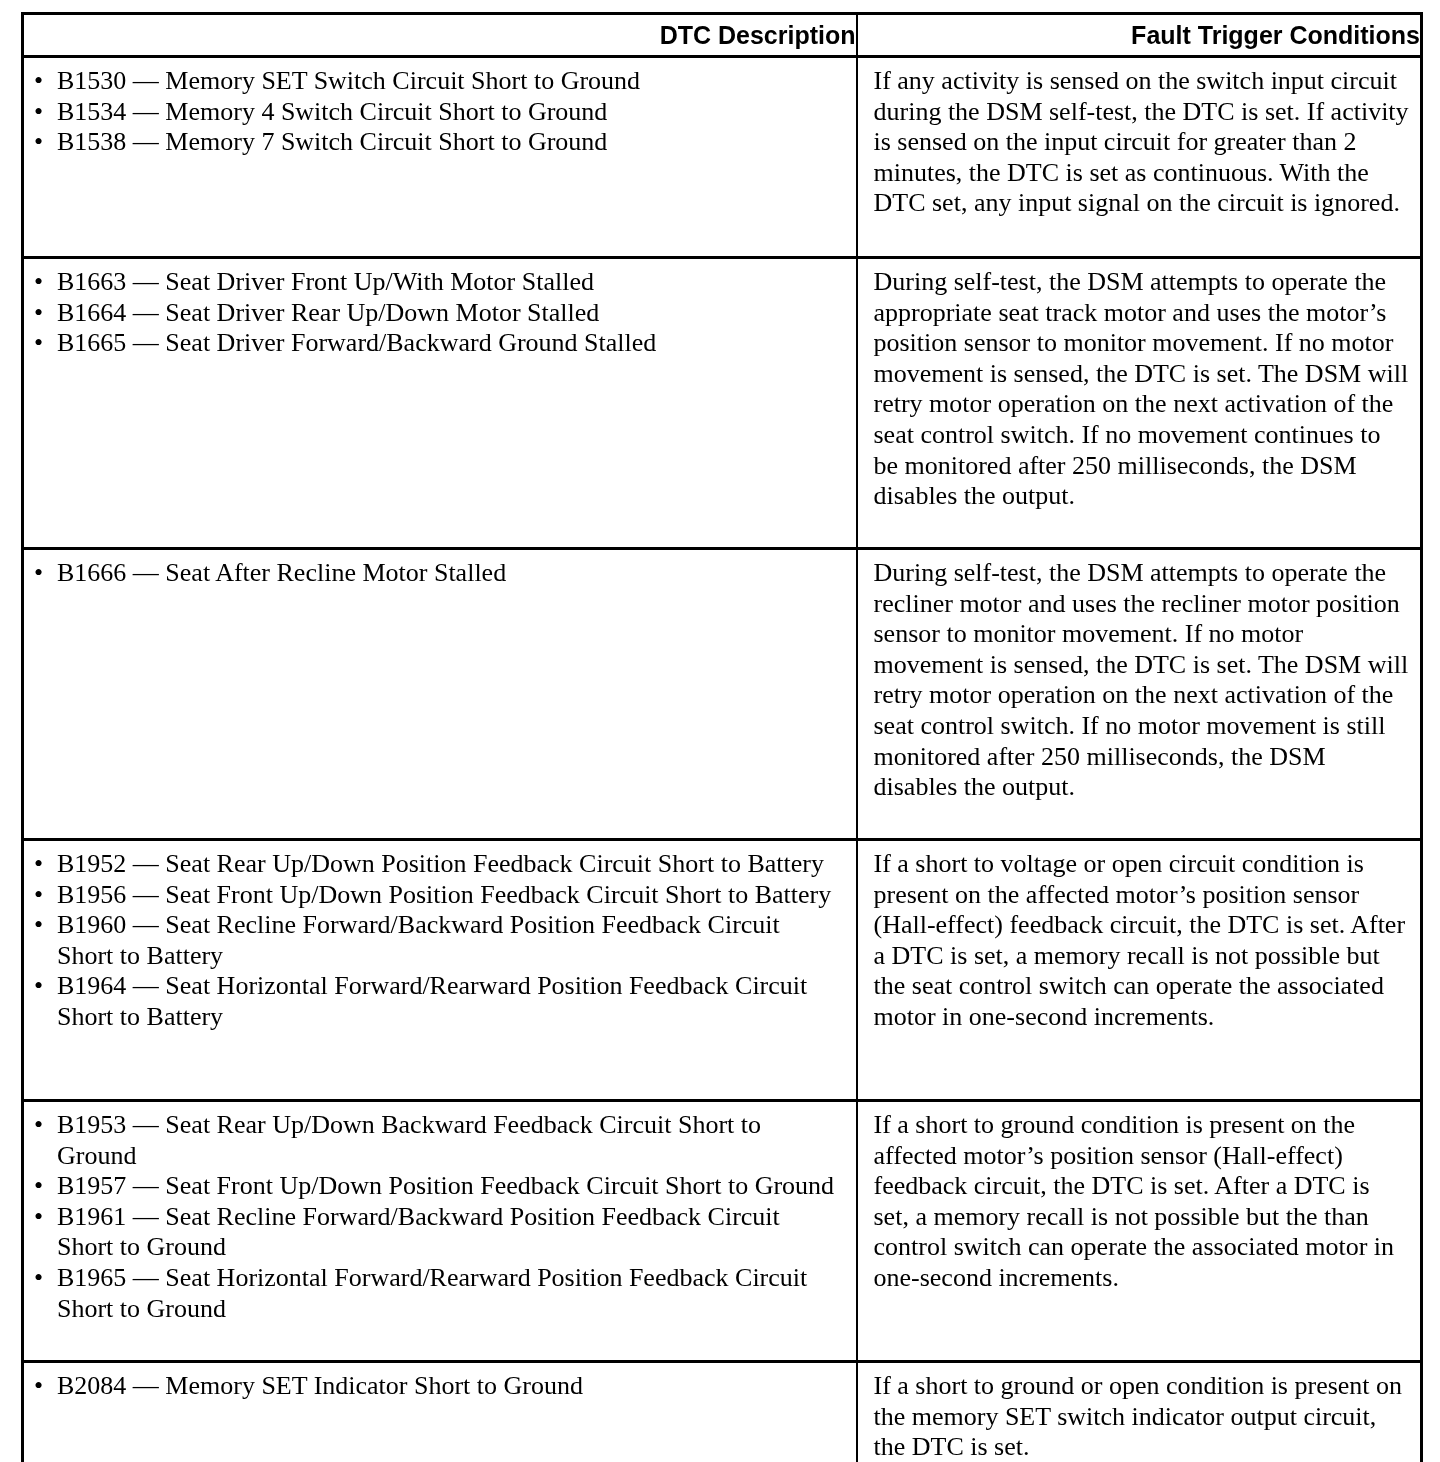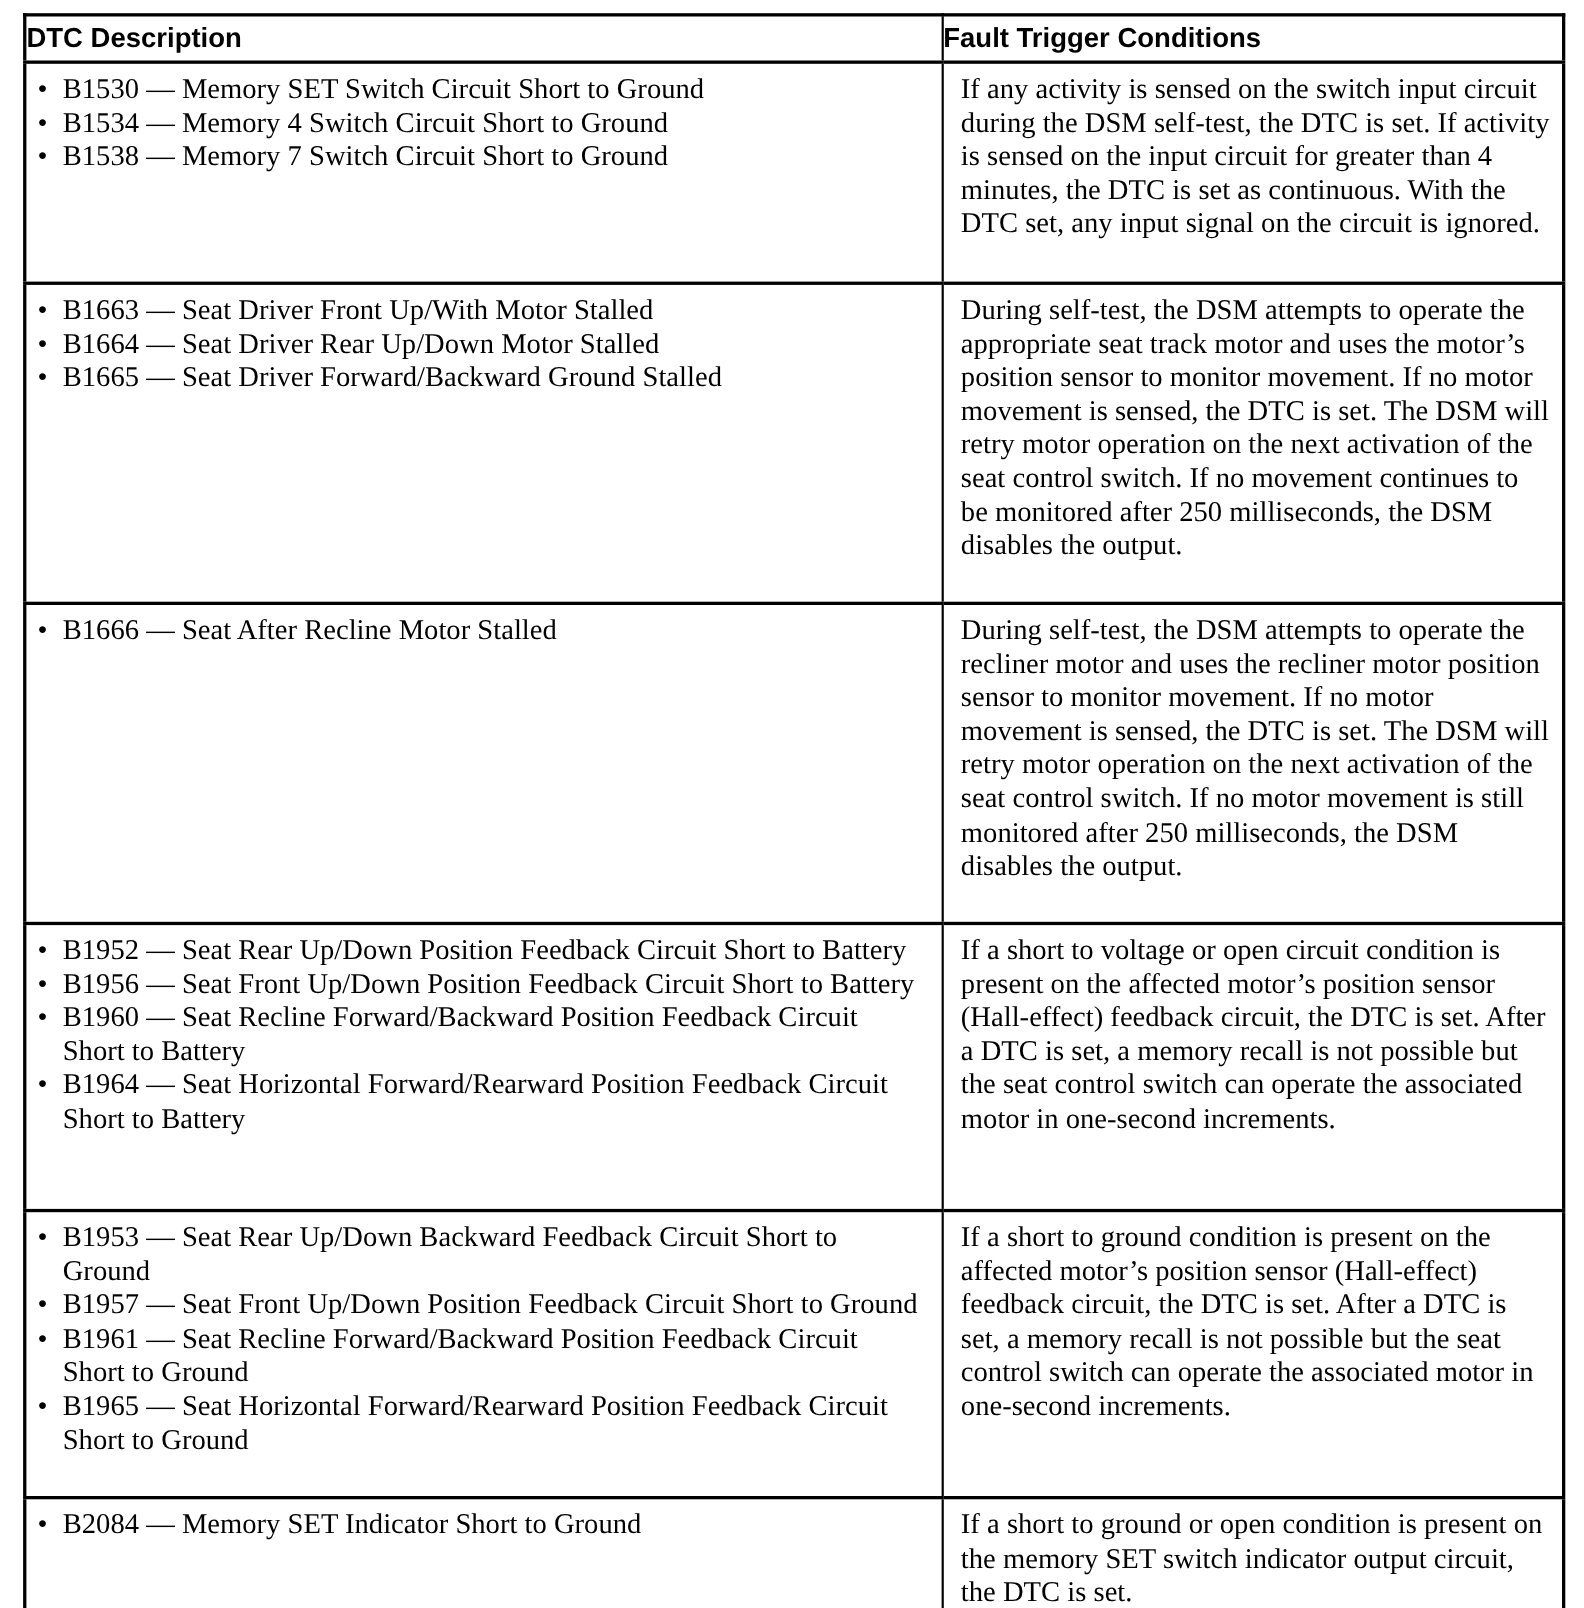--- a/index.html
+++ b/index.html
@@ -11,21 +11,21 @@
     table-layout: fixed;
     border: 3px solid #000;
   }
   .tbl col.c1 { width: 834px; }
   .tbl col.c2 { width: 565px; }
   .tbl th {
     font-family: "Liberation Sans", sans-serif;
     font-weight: bold;
     font-size: 25px;
     color: #000;
-    text-align: left;
+    text-align: right;
     height: 40px;
     padding: 0;
     border: 2px solid #000;
     border-bottom: 3px solid #000;
   }
   .tbl td {
     vertical-align: top;
     border-left: 2px solid #000;
     border-right: 2px solid #000;
     border-top: 3px solid #000;
@@ -65,21 +65,21 @@
   </thead>
   <tbody id="tbody">
     <tr class="r1">
       <td class="desc">
           <ul class="codes">
             <li><span class="bullet">•</span><span>B1530</span> <span>—</span> <span>Memory SET Switch Circuit Short to Ground</span></li>
             <li><span class="bullet">•</span><span>B1534</span> <span>—</span> <span>Memory 4 Switch Circuit Short to Ground</span></li>
             <li><span class="bullet">•</span><span>B1538</span> <span>—</span> <span>Memory 7 Switch Circuit Short to Ground</span></li>
           </ul>
         </td>
-      <td>If any activity is sensed on the switch input circuit during the DSM self-test, the DTC is set. If activity is sensed on the input circuit for greater than 4 minutes, the DTC is set as continuous. With the DTC set, any input signal on the  circuit is ignored.</td>
+      <td>If any activity is sensed on the switch input circuit during the DSM self-test, the DTC is set. If activity is sensed on the input circuit for greater than 2 minutes, the DTC is set as continuous. With the DTC set, any input signal on the  circuit is ignored.</td>
     </tr>
     <tr class="r2">
       <td class="desc">
           <ul class="codes">
             <li><span class="bullet">•</span><span>B1663</span> <span>—</span> <span>Seat Driver Front Up/With Motor Stalled</span></li>
             <li><span class="bullet">•</span><span>B1664</span> <span>—</span> <span>Seat Driver Rear Up/Down Motor Stalled</span></li>
             <li><span class="bullet">•</span><span>B1665</span> <span>—</span> <span>Seat Driver Forward/Backward Ground Stalled</span></li>
           </ul>
         </td>
       <td>During self-test, the DSM attempts to operate the appropriate seat track motor and uses the motor’s position sensor to monitor movement. If no motor movement is sensed, the DTC is set. The DSM will retry motor operation on the next activation  of the seat control switch. If no movement continues to be monitored after 250 milliseconds, the DSM disables the output.</td>
@@ -105,21 +105,21 @@
     </tr>
     <tr class="r5">
       <td class="desc">
           <ul class="codes">
             <li><span class="bullet">•</span><span>B1953</span> <span>—</span> <span>Seat Rear Up/Down Backward Feedback Circuit Short to Ground</span></li>
             <li><span class="bullet">•</span><span>B1957</span> <span>—</span> <span>Seat Front Up/Down Position Feedback Circuit Short to Ground</span></li>
             <li><span class="bullet">•</span><span>B1961</span> <span>—</span> <span>Seat Recline Forward/Backward Position Feedback Circuit Short to Ground</span></li>
             <li><span class="bullet">•</span><span>B1965</span> <span>—</span> <span>Seat Horizontal Forward/Rearward Position Feedback Circuit Short to Ground</span></li>
           </ul>
         </td>
-      <td>If a short to ground condition is present on the affected motor’s position sensor (Hall-effect) feedback circuit, the DTC is set. After a DTC is set, a memory recall is not possible but the seat control switch can operate the associated motor  in one-second increments.</td>
+      <td>If a short to ground condition is present on the affected motor’s position sensor (Hall-effect) feedback circuit, the DTC is set. After a DTC is set, a memory recall is not possible but the than control switch can operate the associated motor  in one-second increments.</td>
     </tr>
     <tr class="r6">
       <td class="desc">
           <ul class="codes">
             <li><span class="bullet">•</span><span>B2084</span> <span>—</span> <span>Memory SET Indicator Short to Ground</span></li>
           </ul>
         </td>
       <td>If a short to ground or open condition is present on the memory SET switch indicator output circuit, the DTC is set.</td>
     </tr>
   </tbody>

